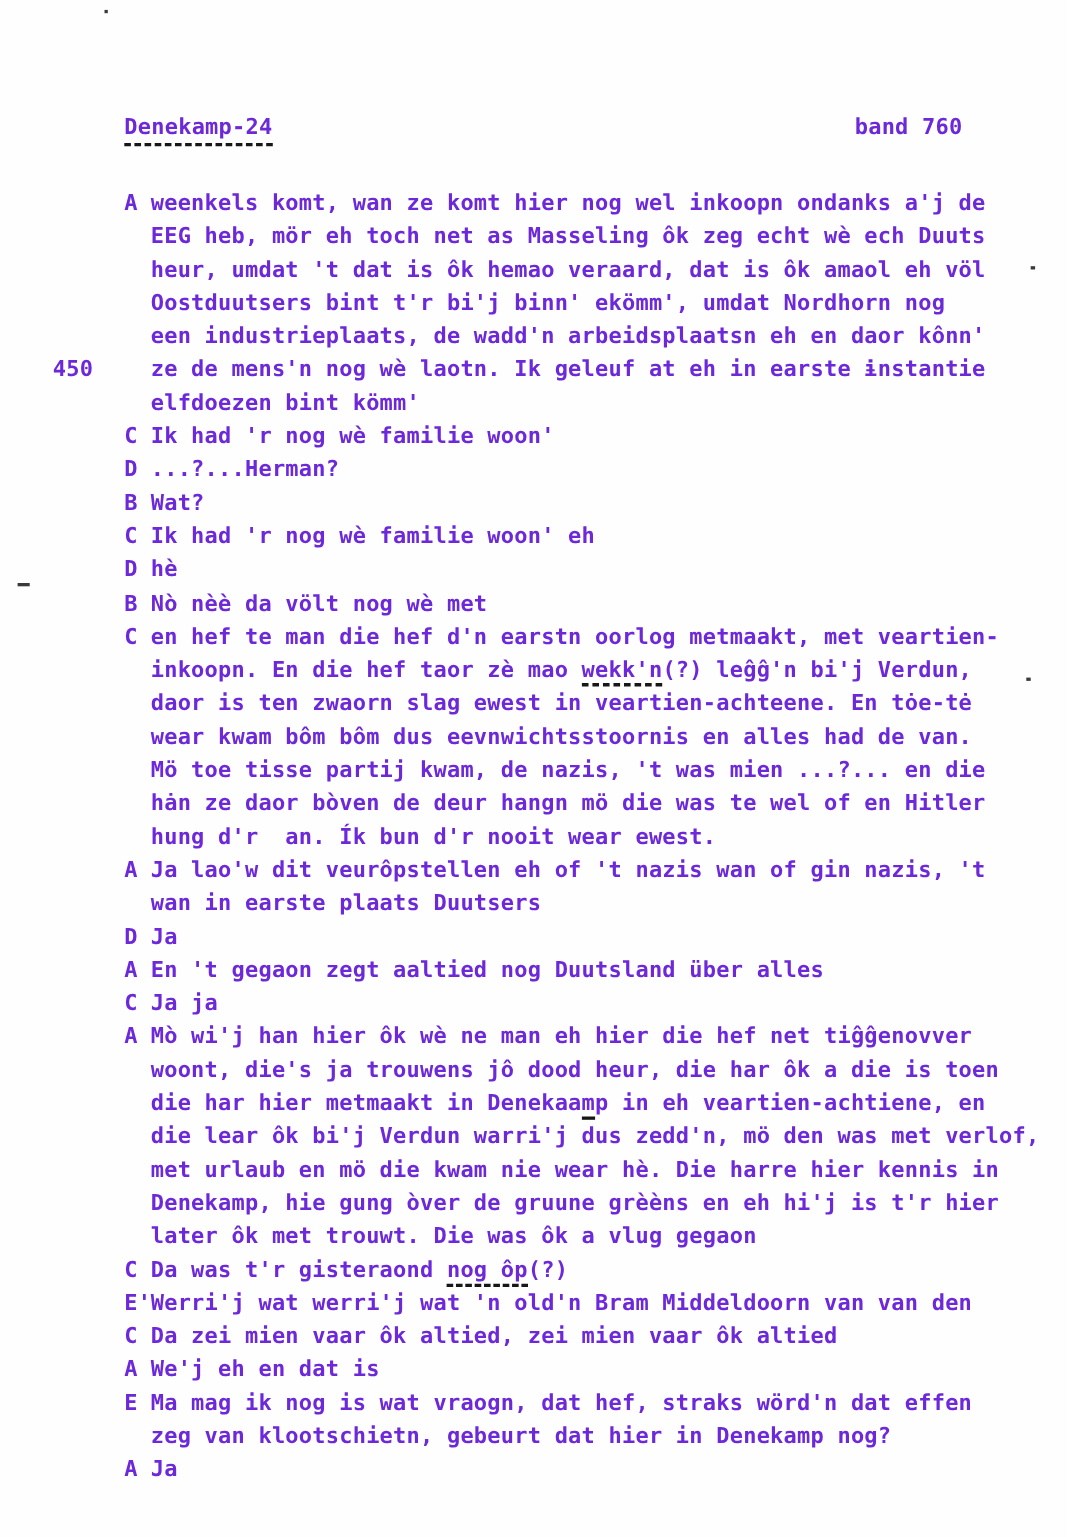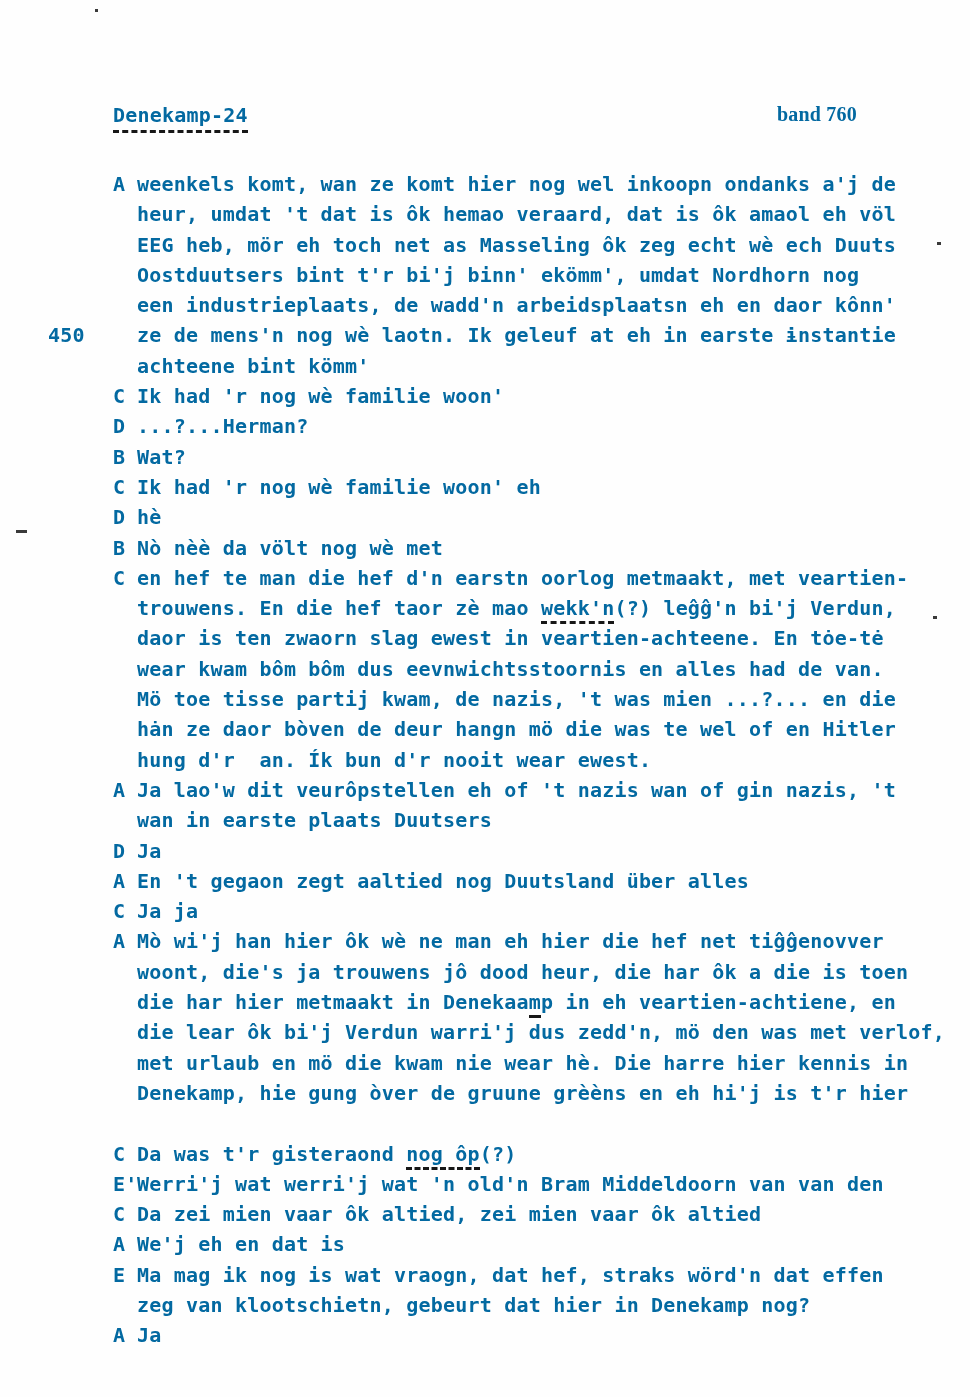--- a/index.html
+++ b/index.html
@@ -2,35 +2,34 @@
 <html><head>
 <meta charset="utf-8">
 <style>
   html,body{margin:0;padding:0;background:#ffffff;}
   .page{
     position:relative;
     width:970px;height:1397px;
     background:#fefefe;
     font-family:"DejaVu Sans Mono", "Liberation Mono", monospace;
     font-weight:700;
-    color:#0369a1;
+    color:#6d28d9;
     font-size:20px;
     letter-spacing:0.2px;
     overflow:hidden;
   }
   .header-title{
     position:absolute;left:113px;top:103px;
     border-bottom:3px dashed #171717;
     padding-bottom:3px;
     white-space:pre;
   }
   .band-label{
     position:absolute;left:777px;top:103px;
     white-space:pre;
-    font-family:Liberation Serif, serif;
   }
   .transcript{
     position:absolute;left:48px;top:169px;right:10px;
   }
   .line{
     display:flex;
     height:30.3px;line-height:30.3px;
     white-space:pre;
   }
   .col-m{flex:0 0 65px;width:65px;}
@@ -40,51 +39,51 @@
   .artifact{position:absolute;background:#3a3a3a;}
 </style>
 </head>
 <body>
 
 <div class="page">
   <div class="header-title">Denekamp-24</div>
   <div class="band-label">band 760</div>
   <div class="transcript">
       <div class="line"><span class="col-m"></span><span class="col-s">A</span><span class="col-t"><span>weenkels komt, wan ze komt hier nog wel inkoopn ondanks a'j de</span></span></div>
+      <div class="line"><span class="col-m"></span><span class="col-s"></span><span class="col-t"><span>EEG heb, mör eh toch net as Masseling ôk zeg echt wè ech Duuts</span></span></div>
       <div class="line"><span class="col-m"></span><span class="col-s"></span><span class="col-t"><span>heur, umdat 't dat is ôk hemao veraard, dat is ôk amaol eh völ</span></span></div>
-      <div class="line"><span class="col-m"></span><span class="col-s"></span><span class="col-t"><span>EEG heb, mör eh toch net as Masseling ôk zeg echt wè ech Duuts</span></span></div>
       <div class="line"><span class="col-m"></span><span class="col-s"></span><span class="col-t"><span>Oostduutsers bint t'r bi'j binn' ekömm', umdat Nordhorn nog</span></span></div>
       <div class="line"><span class="col-m"></span><span class="col-s"></span><span class="col-t"><span>een industrieplaats, de wadd'n arbeidsplaatsn eh en daor kônn'</span></span></div>
       <div class="line"><span class="col-m">450</span><span class="col-s"></span><span class="col-t"><span>ze de mens'n nog wè laotn. Ik geleuf at eh in earste ɨnstantie</span></span></div>
-      <div class="line"><span class="col-m"></span><span class="col-s"></span><span class="col-t"><span>achteene bint kömm'</span></span></div>
+      <div class="line"><span class="col-m"></span><span class="col-s"></span><span class="col-t"><span>elfdoezen bint kömm'</span></span></div>
       <div class="line"><span class="col-m"></span><span class="col-s">C</span><span class="col-t"><span>Ik had 'r nog wè familie woon'</span></span></div>
       <div class="line"><span class="col-m"></span><span class="col-s">D</span><span class="col-t"><span>...?...Herman?</span></span></div>
       <div class="line"><span class="col-m"></span><span class="col-s">B</span><span class="col-t"><span>Wat?</span></span></div>
       <div class="line"><span class="col-m"></span><span class="col-s">C</span><span class="col-t"><span>Ik had 'r nog wè familie woon' eh</span></span></div>
       <div class="line"><span class="col-m"></span><span class="col-s">D</span><span class="col-t"><span>hè</span></span></div>
       <div class="line"><span class="col-m"></span><span class="col-s">B</span><span class="col-t"><span>Nò nèè da völt nog wè met</span></span></div>
       <div class="line"><span class="col-m"></span><span class="col-s">C</span><span class="col-t"><span>en hef te man die hef d'n earstn oorlog metmaakt, met veartien-</span></span></div>
-      <div class="line"><span class="col-m"></span><span class="col-s"></span><span class="col-t"><span>trouwens. En die hef taor zè mao </span><span class="u">wekk'n</span><span>(?) leĝĝ'n bi'j Verdun,</span></span></div>
+      <div class="line"><span class="col-m"></span><span class="col-s"></span><span class="col-t"><span>inkoopn. En die hef taor zè mao </span><span class="u">wekk'n</span><span>(?) leĝĝ'n bi'j Verdun,</span></span></div>
       <div class="line"><span class="col-m"></span><span class="col-s"></span><span class="col-t"><span>daor is ten zwaorn slag ewest in veartien-achteene. En tȯe-tė</span></span></div>
       <div class="line"><span class="col-m"></span><span class="col-s"></span><span class="col-t"><span>wear kwam bôm bôm dus eevnwichtsstoornis en alles had de van.</span></span></div>
       <div class="line"><span class="col-m"></span><span class="col-s"></span><span class="col-t"><span>Mö toe tisse partij kwam, de nazis, 't was mien ...?... en die</span></span></div>
       <div class="line"><span class="col-m"></span><span class="col-s"></span><span class="col-t"><span>hȧn ze daor bòven de deur hangn mö die was te wel of en Hitler</span></span></div>
       <div class="line"><span class="col-m"></span><span class="col-s"></span><span class="col-t"><span>hung d'r  an. Ík bun d'r nooit wear ewest.</span></span></div>
       <div class="line"><span class="col-m"></span><span class="col-s">A</span><span class="col-t"><span>Ja lao'w dit veurôpstellen eh of 't nazis wan of gin nazis, 't</span></span></div>
       <div class="line"><span class="col-m"></span><span class="col-s"></span><span class="col-t"><span>wan in earste plaats Duutsers</span></span></div>
       <div class="line"><span class="col-m"></span><span class="col-s">D</span><span class="col-t"><span>Ja</span></span></div>
       <div class="line"><span class="col-m"></span><span class="col-s">A</span><span class="col-t"><span>En 't gegaon zegt aaltied nog Duutsland über alles</span></span></div>
       <div class="line"><span class="col-m"></span><span class="col-s">C</span><span class="col-t"><span>Ja ja</span></span></div>
       <div class="line"><span class="col-m"></span><span class="col-s">A</span><span class="col-t"><span>Mò wi'j han hier ôk wè ne man eh hier die hef net tiĝĝenovver</span></span></div>
       <div class="line"><span class="col-m"></span><span class="col-s"></span><span class="col-t"><span>woont, die's ja trouwens jô dood heur, die har ôk a die is toen</span></span></div>
       <div class="line"><span class="col-m"></span><span class="col-s"></span><span class="col-t"><span>die har hier metmaakt in Denekaa</span><span class="u">m</span><span>p in eh veartien-achtiene, en</span></span></div>
       <div class="line"><span class="col-m"></span><span class="col-s"></span><span class="col-t"><span>die lear ôk bi'j Verdun warri'j dus zedd'n, mö den was met verlof,</span></span></div>
       <div class="line"><span class="col-m"></span><span class="col-s"></span><span class="col-t"><span>met urlaub en mö die kwam nie wear hè. Die harre hier kennis in</span></span></div>
       <div class="line"><span class="col-m"></span><span class="col-s"></span><span class="col-t"><span>Denekamp, hie gung òver de gruune grèèns en eh hi'j is t'r hier</span></span></div>
-      <div class="line"><span class="col-m"></span><span class="col-s"></span></div>
+      <div class="line"><span class="col-m"></span><span class="col-s"></span><span class="col-t"><span>later ôk met trouwt. Die was ôk a vlug gegaon</span></span></div>
       <div class="line"><span class="col-m"></span><span class="col-s">C</span><span class="col-t"><span>Da was t'r gisteraond </span><span class="u">nog ôp</span><span>(?)</span></span></div>
       <div class="line"><span class="col-m"></span><span class="col-s">E'</span><span class="col-t"><span>Werri'j wat werri'j wat 'n old'n Bram Middeldoorn van van den</span></span></div>
       <div class="line"><span class="col-m"></span><span class="col-s">C</span><span class="col-t"><span>Da zei mien vaar ôk altied, zei mien vaar ôk altied</span></span></div>
       <div class="line"><span class="col-m"></span><span class="col-s">A</span><span class="col-t"><span>We'j eh en dat is</span></span></div>
       <div class="line"><span class="col-m"></span><span class="col-s">E</span><span class="col-t"><span>Ma mag ik nog is wat vraogn, dat hef, straks wörd'n dat effen</span></span></div>
       <div class="line"><span class="col-m"></span><span class="col-s"></span><span class="col-t"><span>zeg van klootschietn, gebeurt dat hier in Denekamp nog?</span></span></div>
       <div class="line"><span class="col-m"></span><span class="col-s">A</span><span class="col-t"><span>Ja</span></span></div>
     </div>
 <div class="artifact" style="left: 95px; top: 9px; width: 3px; height: 3px;"></div>
     <div class="artifact" style="left: 16px; top: 530px; width: 11px; height: 3px;"></div>

